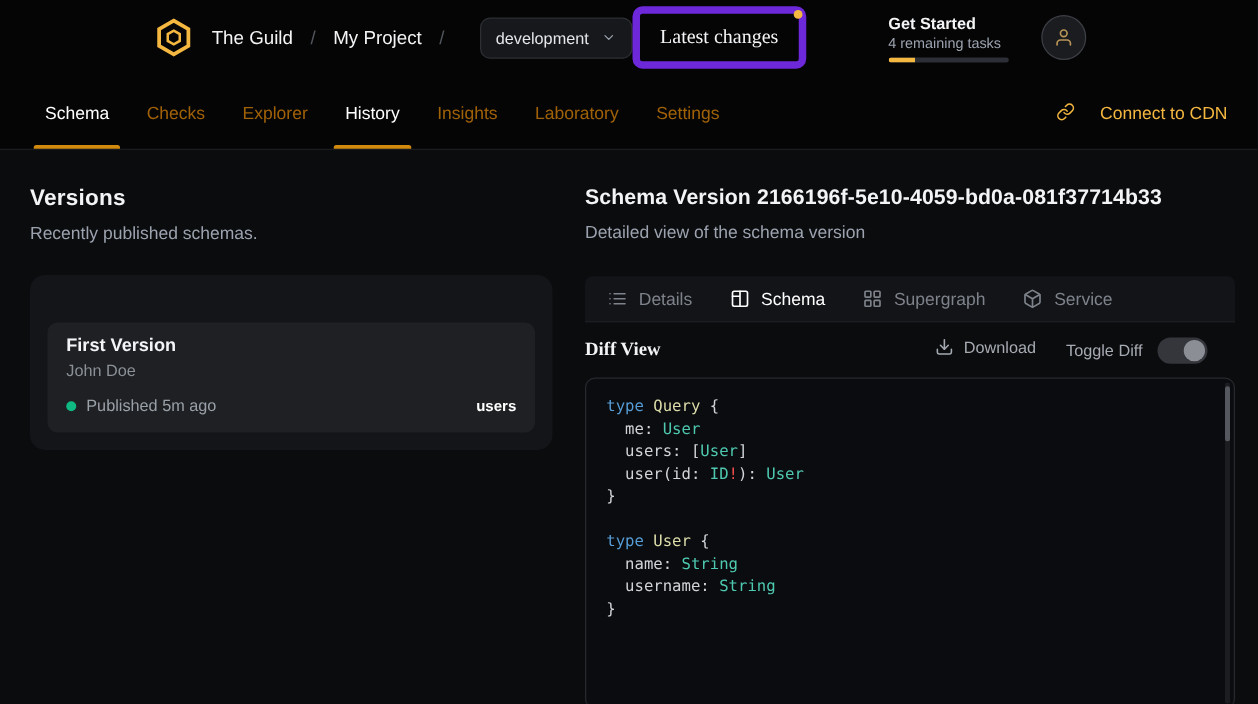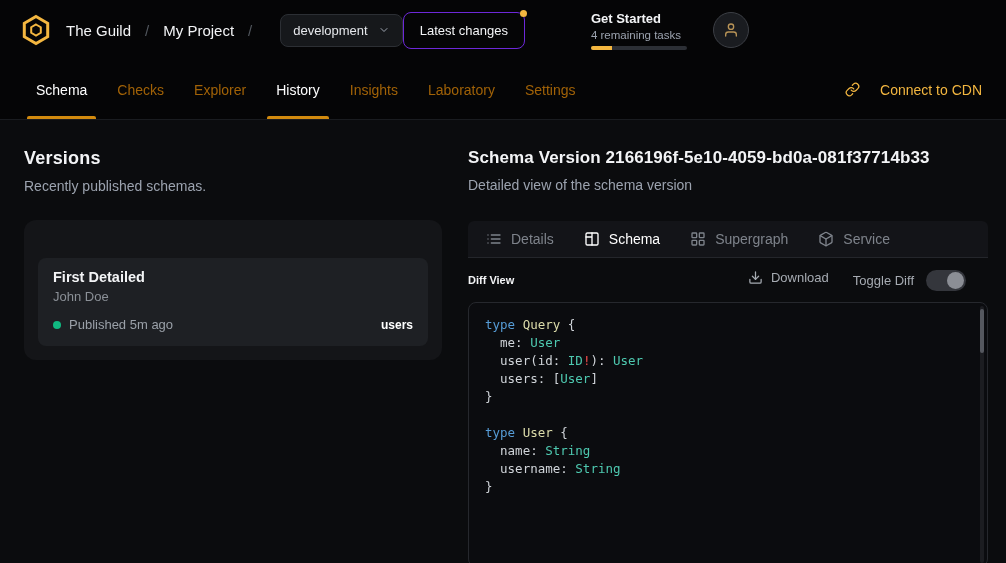--- a/index.html
+++ b/index.html
@@ -8,30 +8,30 @@
     --green:#10b981;
     --bg:#0b0c0e;
     --bg-header:#050506;
     --text:#f3f4f6;
     --muted:#9ca3af;
   }
   *{box-sizing:border-box;margin:0;padding:0;}
   html,body{width:1006px;height:563px;overflow:hidden;}
   body{background:var(--bg);color:var(--text);font-family:"Liberation Sans",sans-serif;}
 
-  .topbar{height:60px;background:var(--bg-header);display:flex;align-items:center;justify-content:flex-start;padding:0 34px 0 20px;}
+  .topbar{height:60px;background:var(--bg-header);display:flex;align-items:center;justify-content:center;padding:0 34px 0 20px;}
   .topbar-left{display:flex;align-items:center;gap:14px;}
   .logo{display:flex;align-items:center;}
   .crumb{font-size:15px;color:var(--text);text-decoration:none;cursor:pointer;}
   .sep{color:#52575e;font-size:15px;}
   .env-select{display:flex;align-items:center;gap:10px;margin-left:14px;background:#16181b;border:1px solid #2c2f34;border-radius:8px;padding:8px 12px;color:#e5e7eb;font-size:13px;font-family:inherit;cursor:pointer;}
   .env-select svg{width:12px;height:12px;stroke:#9ca3af;fill:none;stroke-width:2;stroke-linecap:round;stroke-linejoin:round;}
 
   .topbar-right{display:flex;align-items:center;gap:26px;}
-  .latest-changes{position:relative;background:transparent;border:1px solid #6d28d9;border-radius:8px;padding:10px 16px;color:var(--text);font-size:13px;font-family:Liberation Sans, sans-serif;cursor:pointer;}
+  .latest-changes{position:relative;background:transparent;border:6px solid #6d28d9;border-radius:8px;padding:10px 16px;color:var(--text);font-size:16px;font-family:Liberation Serif, serif;cursor:pointer;}
   .notif-dot{position:absolute;top:-3px;right:-3px;width:7px;height:7px;border-radius:50%;background:var(--accent);}
   .get-started{display:flex;flex-direction:column;cursor:pointer;min-width:96px;margin-left:40px;}
   .gs-title{font-size:13px;font-weight:700;}
   .gs-sub{font-size:11.5px;color:var(--muted);margin-top:3px;white-space:nowrap;}
   .gs-bar{margin-top:5px;height:4px;width:96px;background:#2c2f35;border-radius:2px;overflow:hidden;}
   .gs-fill{height:100%;background:var(--accent);}
   .avatar{width:36px;height:36px;border-radius:50%;background:#1a1c20;border:1px solid #3c3f45;display:flex;align-items:center;justify-content:center;cursor:pointer;}
   .avatar svg{width:16px;height:16px;stroke:#b99457;fill:none;stroke-width:2;stroke-linecap:round;stroke-linejoin:round;}
 
   .nav-row{height:60px;background:var(--bg-header);border-bottom:1px solid #1a1c20;display:flex;align-items:stretch;justify-content:space-between;padding:0 24px 0 36px;}
@@ -57,21 +57,21 @@
   .vi-service{margin-left:auto;font-size:12px;font-weight:700;color:#fff;}
 
   .detail-col{flex:1;min-width:0;}
   .panel{margin-top:28px;}
   .panel-tabs{display:flex;align-items:center;gap:30px;height:37px;padding:0 18px;background:#131418;border-bottom:1px solid #24262b;border-radius:6px 6px 0 0;}
   .panel-tab{display:flex;align-items:center;gap:9px;font-size:14px;color:#7e838b;cursor:pointer;}
   .panel-tab.active{color:#fff;}
   .panel-tab svg{width:16px;height:16px;stroke:currentColor;fill:none;stroke-width:2;stroke-linecap:round;stroke-linejoin:round;}
 
   .diff-row{display:flex;align-items:center;justify-content:space-between;height:44px;padding-right:22px;}
-  .diff-title{font-size:11px;font-weight:700;}
+  .diff-title{font-size:15px;font-weight:700;font-family:Liberation Serif, serif;}
   .diff-actions{display:flex;align-items:flex-start;gap:24px;}
   .download-btn{display:flex;align-items:center;gap:8px;background:none;border:none;color:#a6abb2;font-size:13px;font-family:inherit;cursor:pointer;}
   .download-btn svg{width:15px;height:15px;stroke:#a6abb2;fill:none;stroke-width:2;stroke-linecap:round;stroke-linejoin:round;}
   .toggle-group{display:flex;align-items:center;gap:12px;}
   .toggle-label{font-size:13px;color:#a6abb2;}
   .toggle{position:relative;width:40px;height:21px;border-radius:11px;background:#34363c;cursor:pointer;}
   .toggle .knob{position:absolute;top:2px;right:2px;width:17px;height:17px;border-radius:50%;background:#8b8e95;}
 
   .code-block{position:relative;height:265px;border:1px solid #26282d;border-radius:8px;background:#0b0c0f;padding:13px 16px;overflow:hidden;font-family:"DejaVu Sans Mono",monospace;font-size:12.5px;line-height:18px;}
   .code-line{white-space:pre;}
@@ -156,21 +156,21 @@
   </nav>
 
   <main class="content">
 
     <section class="versions-col">
       <h2 class="col-title">Versions</h2>
       <p class="subtitle">Recently published schemas.</p>
       <div class="versions-card">
         <div id="version-list">
             <div class="version-item">
-              <div class="vi-name">First Detailed</div>
+              <div class="vi-name">First Version</div>
               <div class="vi-author">John Doe</div>
               <div class="vi-row">
                 <span class="vi-dot"></span>
                 <span class="vi-status">Published 5m ago</span>
                 <span class="vi-service">users</span>
               </div>
             </div>
           </div>
       </div>
     </section>
@@ -240,22 +240,22 @@
                 <div class="knob"></div>
               </div>
             </div>
           </div>
         </div>
 
         <div class="code-block">
           <div id="code-lines">
               <div class="code-line"><span class="tk-kw">type</span><span class="tk-pl"> </span><span class="tk-def">Query</span><span class="tk-pl"> </span><span class="tk-pu">{</span></div>
               <div class="code-line"><span class="tk-pl">  me</span><span class="tk-pu">:</span><span class="tk-pl"> </span><span class="tk-ty">User</span></div>
+              <div class="code-line"><span class="tk-pl">  users</span><span class="tk-pu">:</span><span class="tk-pl"> </span><span class="tk-pu">[</span><span class="tk-ty">User</span><span class="tk-pu">]</span></div>
               <div class="code-line"><span class="tk-pl">  user</span><span class="tk-pu">(</span><span class="tk-pl">id</span><span class="tk-pu">:</span><span class="tk-pl"> </span><span class="tk-ty">ID</span><span class="tk-bang">!</span><span class="tk-pu">):</span><span class="tk-pl"> </span><span class="tk-ty">User</span></div>
-              <div class="code-line"><span class="tk-pl">  users</span><span class="tk-pu">:</span><span class="tk-pl"> </span><span class="tk-pu">[</span><span class="tk-ty">User</span><span class="tk-pu">]</span></div>
               <div class="code-line"><span class="tk-pu">}</span></div>
               <div class="code-line">&nbsp;</div>
               <div class="code-line"><span class="tk-kw">type</span><span class="tk-pl"> </span><span class="tk-def">User</span><span class="tk-pl"> </span><span class="tk-pu">{</span></div>
               <div class="code-line"><span class="tk-pl">  name</span><span class="tk-pu">:</span><span class="tk-pl"> </span><span class="tk-ty">String</span></div>
               <div class="code-line"><span class="tk-pl">  username</span><span class="tk-pu">:</span><span class="tk-pl"> </span><span class="tk-ty">String</span></div>
               <div class="code-line"><span class="tk-pu">}</span></div>
             </div>
           <div class="sb-track">
             <div class="sb-thumb"></div>
           </div>

